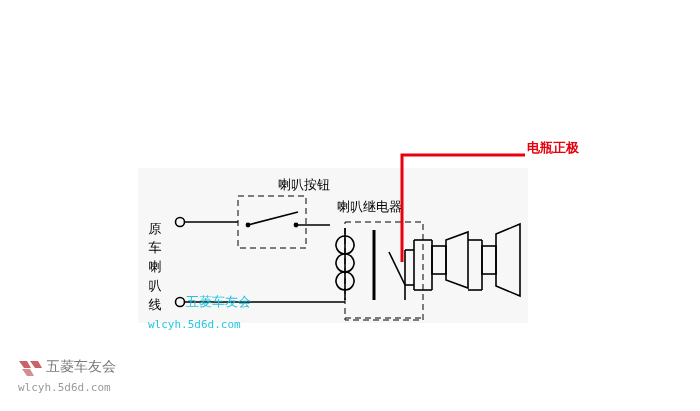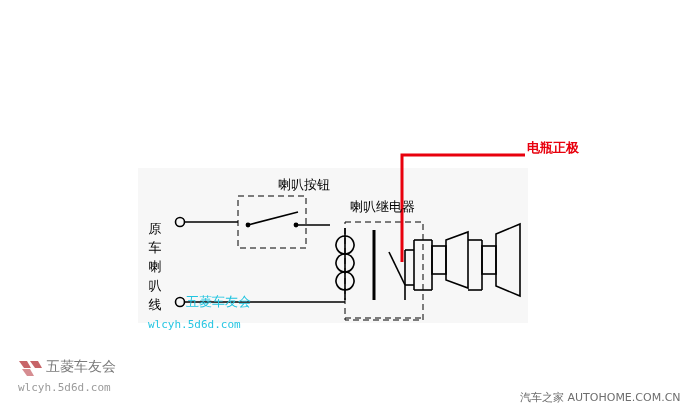--- a/index.html
+++ b/index.html
@@ -70,35 +70,34 @@
 
     <rect x="482" y="246" width="14" height="28" fill="none" stroke="#000" stroke-width="1.6"></rect>
     <path d="M496 234 L520 224 L520 296 L496 286 Z" fill="none" stroke="#000" stroke-width="1.6"></path>
 
     <line x1="345" y1="318" x2="423" y2="318" stroke="#000" stroke-width="1" stroke-dasharray="6,4"></line>
 
     <polyline points="402,262 402,155 525,155" fill="none" stroke="#e8000d" stroke-width="3" stroke-linejoin="miter"></polyline>
   </svg>
 
   <div class="lbl" style="left:245px;top:177px;padding-left:33px;">喇叭按钮</div>
-  <div class="lbl" style="left:350px;top:199px;">喇叭继电器</div>
+  <div class="lbl" style="left:337px;top:199px;">喇叭继电器</div>
   <div class="lbl-red" style="left:527px;top:140px;text-align:center;">电瓶正极</div>
 
   <div class="lbl-v" style="left:148px;top:221px;">原</div>
   <div class="lbl-v" style="left:148px;top:240px;">车</div>
   <div class="lbl-v" style="left:148px;top:259px;">喇</div>
   <div class="lbl-v" style="left:148px;top:278px;">叭</div>
   <div class="lbl-v" style="left:148px;top:297px;">线</div>
 
   <div class="wm-cyan" style="left:186px;top:293px;">五菱车友会</div>
   <div class="wm-cyan-small" style="left:148px;top:318px;">wlcyh.5d6d.com</div>
 
   <svg style="position:absolute;left:18px;top:358px;width:26px;height:20px;" viewBox="0 0 26 20">
     <path d="M1 3 L9 3 L13 10 L6 10 Z" fill="#b43036" opacity="0.75"></path>
     <path d="M12 3 L20 3 L24 10 L17 10 Z" fill="#b43036" opacity="0.75"></path>
     <path d="M4 11 L12 11 L16 18 L9 18 Z" fill="#b43036" opacity="0.55"></path>
   </svg>
   <div class="wm-logo-text" style="left:46px;top:358px;">五菱车友会</div>
   <div class="wm-logo-url" style="left:18px;top:381px;">wlcyh.5d6d.com</div>
 
-  <div class="footer-text" style="left:520px;top:390px;">汽车之家  AUTOHOME.COM.CN</div>
 
 </div>
 
 </body></html>

